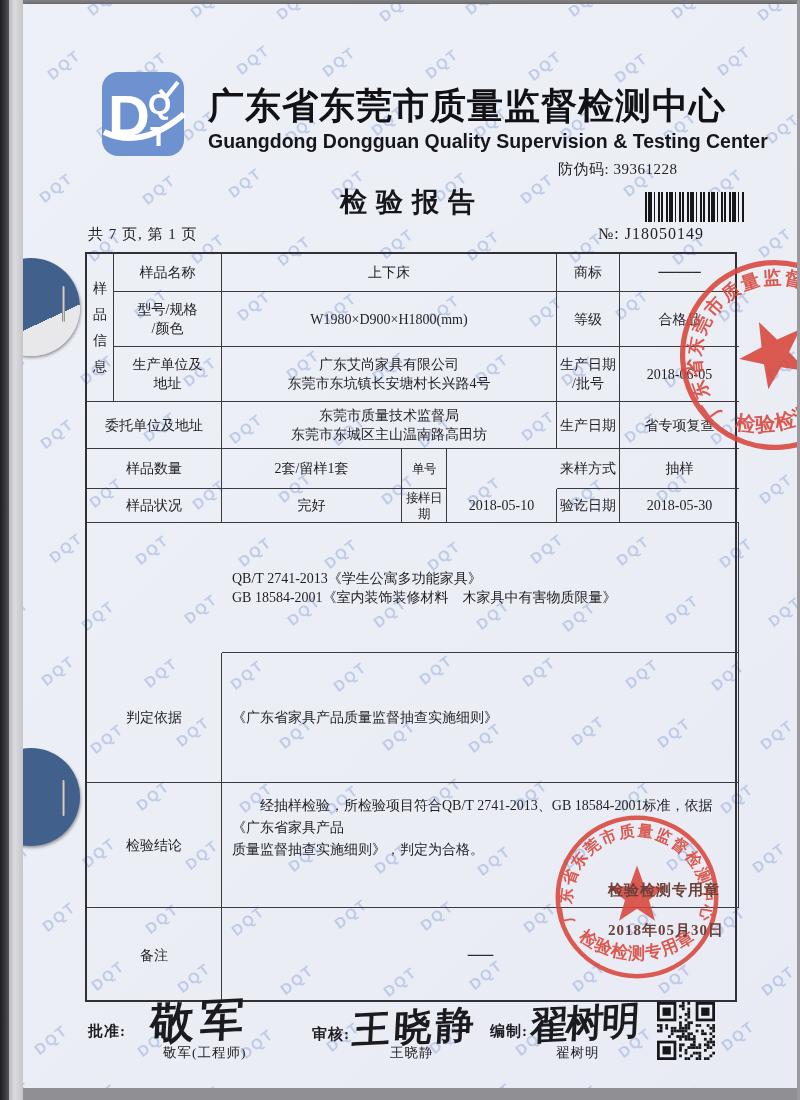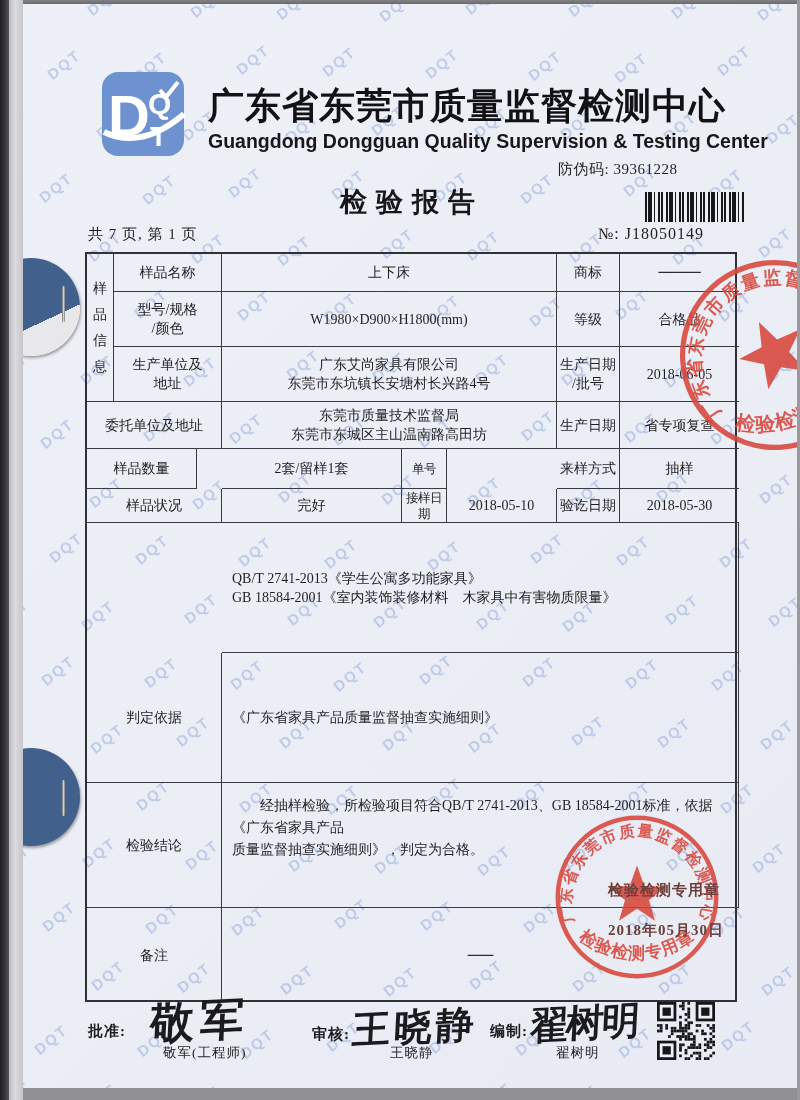--- a/index.html
+++ b/index.html
@@ -296,21 +296,21 @@
       <div class="cell" style="left:470px;top:93px;width:63px;height:55px;">生产日期
 /批号</div>
       <div class="cell noright" style="left:533px;top:93px;width:119px;height:55px;">2018-06-05</div>
 
       <div class="cell" style="left:0;top:148px;width:135px;height:47px;">委托单位及地址</div>
       <div class="cell" style="left:135px;top:148px;width:335px;height:47px;">东莞市质量技术监督局
 东莞市东城区主山温南路高田坊</div>
       <div class="cell" style="left:470px;top:148px;width:63px;height:47px;">生产日期</div>
       <div class="cell noright" style="left:533px;top:148px;width:119px;height:47px;">省专项复查</div>
 
-      <div class="cell" style="left:0;top:195px;width:110px;height:40px;">样品数量</div>
+      <div class="cell" style="left:0;top:195px;width:135px;height:40px;">样品数量</div>
       <div class="cell" style="left:135px;top:195px;width:180px;height:40px;">2套/留样1套</div>
       <div class="cell small" style="left:315px;top:195px;width:45px;height:40px;">单号</div>
       <div class="cell" style="left:470px;top:195px;width:63px;height:40px;">来样方式</div>
       <div class="cell noright" style="left:533px;top:195px;width:119px;height:40px;">抽样</div>
 
       <div class="cell" style="left:0;top:235px;width:135px;height:34px;">样品状况</div>
       <div class="cell" style="left:135px;top:235px;width:180px;height:34px;">完好</div>
       <div class="cell small" style="left:315px;top:235px;width:45px;height:34px;">接样日期</div>
       <div class="cell" style="left:360px;top:235px;width:110px;height:34px;">2018-05-10</div>
       <div class="cell" style="left:470px;top:235px;width:63px;height:34px;">验讫日期</div>

